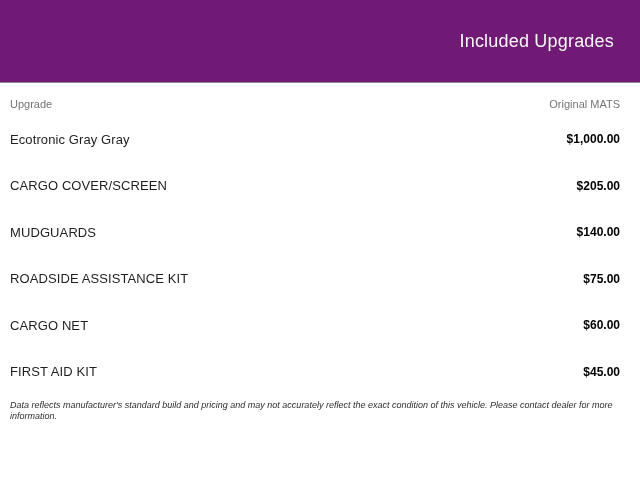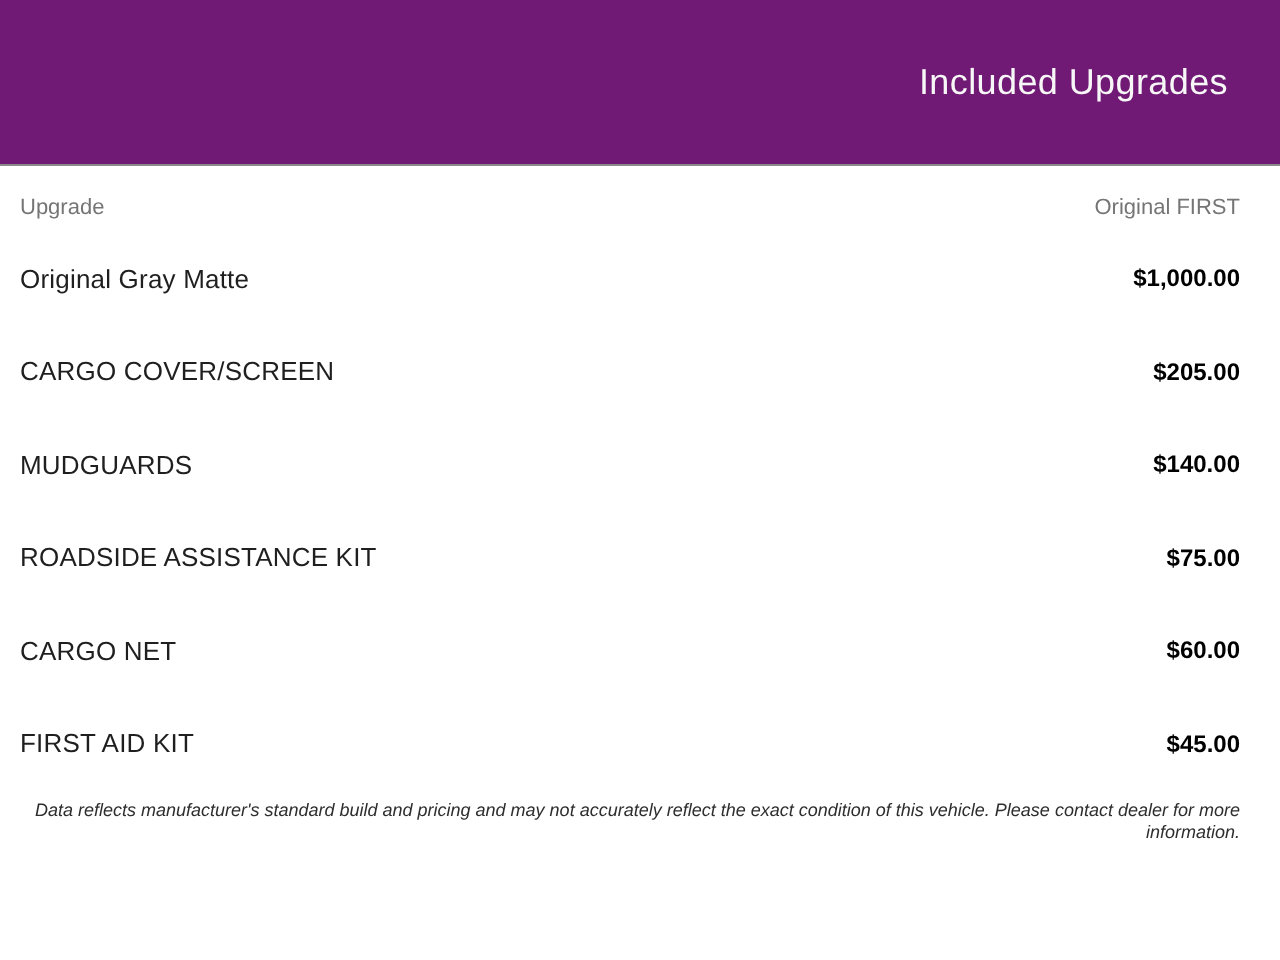--- a/index.html
+++ b/index.html
@@ -56,38 +56,37 @@
     color: #000000;
     font-size: 12px;
     font-weight: 700;
   }
   .disclaimer {
     padding: 5px 20px 0 10px;
     color: #2e2e2e;
     font-size: 9px;
     font-style: italic;
     line-height: 11px;
-    text-align: right;
   }
 </style>
 </head>
 <body>
 
 <div class="title-band">
   <div class="title">Included Upgrades</div>
 </div>
 
 <div class="table">
   <div class="thead">
     <div class="col-h">Upgrade</div>
-    <div class="col-h">Original FIRST</div>
+    <div class="col-h">Original MATS</div>
   </div>
 
   <div class="row">
-    <div class="label">Original Gray Matte</div>
+    <div class="label">Ecotronic Gray Gray</div>
     <div class="price">$1,000.00</div>
   </div>
   <div class="row">
     <div class="label">CARGO COVER/SCREEN</div>
     <div class="price">$205.00</div>
   </div>
   <div class="row">
     <div class="label">MUDGUARDS</div>
     <div class="price">$140.00</div>
   </div>

